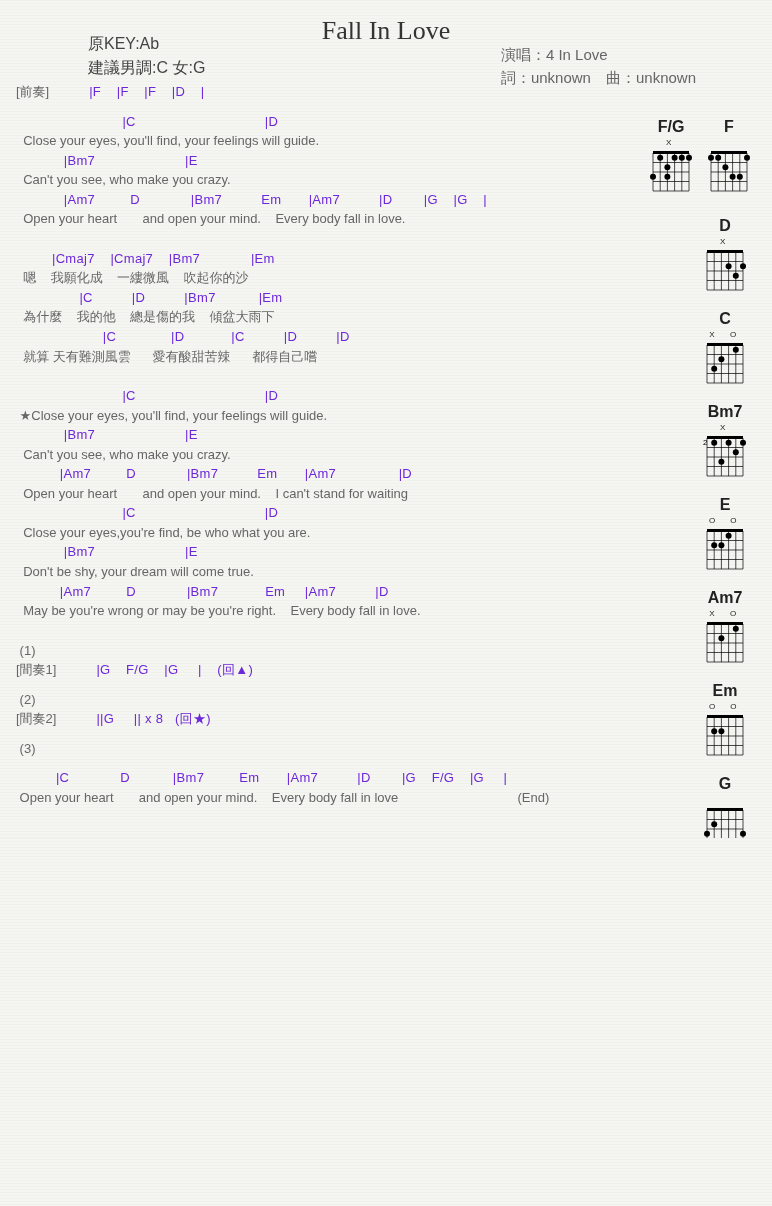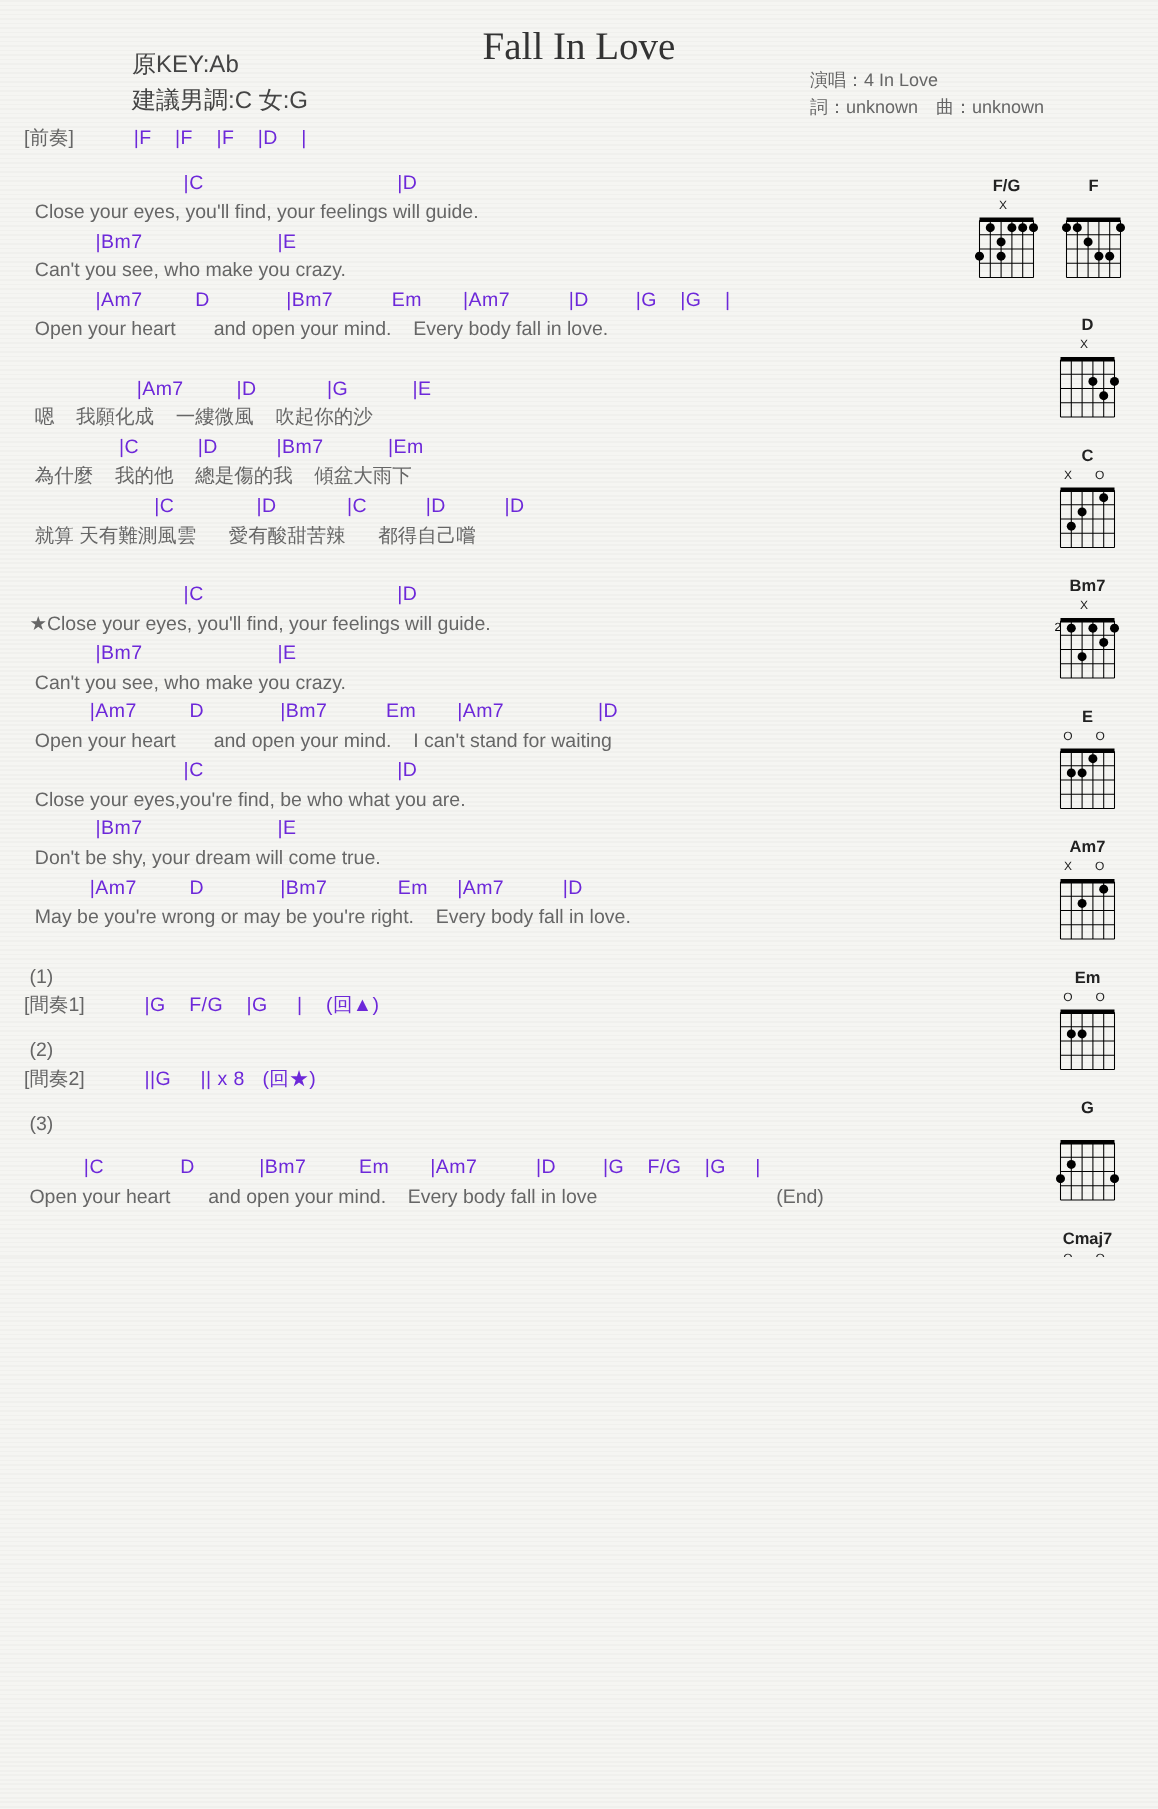--- a/index.html
+++ b/index.html
@@ -23,40 +23,40 @@
     color: #333;
     font-family: Georgia, serif;
     padding-top: 4px;
   }
   .meta-left {
     position: absolute; left: 72px; top: 20px;
     font-size: 16px; color: #444; line-height: 1.5;
   }
   .meta-right {
     position: absolute; right: 60px; top: 32px;
-    font-size: 12px; color: #666; line-height: 1.5;
+    font-size: 15px; color: #666; line-height: 1.5;
     text-align: left;
   }
   .content { position: relative; margin-top: 10px; }
   .main { width: 620px; }
   .line { white-space: pre; padding: 1px 0; font-size: 13px; line-height: 1.35; }
   .chords { color: #6d28d9; letter-spacing: 0.3px; margin-left: 36px; }
   .lyrics { color: #666; }
   .section-label { color: #666; }
   .spacer { height: 10px; }
   .diagrams {
     position: absolute; right: -6px; top: 30px;
     width: 120px;
   }
   .diag {
     display: inline-block; width: 54px; text-align: center;
     margin: 6px 2px 14px 2px; vertical-align: top;
     font-size: 10px; color: #222;
   }
-  .diag .name { font-weight: bold; margin-bottom: 2px; font-size: 11px; }
+  .diag .name { font-weight: bold; margin-bottom: 2px; font-size: 16px; }
   .diag svg { display: block; margin: 0 auto; }
   .diag .top { font-size: 8px; letter-spacing: 6.5px; padding-left: 2px; color: #222; height: 9px; overflow: hidden;}
 </style>
 </head>
 <body>
 
 <div class="page">
   <div class="header">
     <div class="title">Fall In Love</div>
     <div class="meta-left">
@@ -79,21 +79,21 @@
       <div class="line chords">                  |C                                 |D</div>
       <div class="line lyrics">  Close your eyes, you'll find, your feelings will guide.</div>
       <div class="line chords">   |Bm7                       |E</div>
       <div class="line lyrics">  Can't you see, who make you crazy.</div>
       <div class="line chords">   |Am7         D             |Bm7          Em       |Am7          |D        |G    |G    |</div>
       <div class="line lyrics">  Open your heart       and open your mind.    Every body fall in love.</div>
 
       <div class="spacer"></div>
         <div class="spacer"></div>
 
-      <div class="line chords">          |Am7         |D            |G           |E</div>
+      <div class="line chords">|Cmaj7    |Cmaj7    |Bm7             |Em</div>
       <div class="line lyrics">  嗯    我願化成    一縷微風    吹起你的沙</div>
       <div class="line chords">       |C          |D          |Bm7           |Em</div>
       <div class="line lyrics">  為什麼    我的他    總是傷的我    傾盆大雨下</div>
       <div class="line chords">             |C              |D            |C          |D          |D</div>
       <div class="line lyrics">  就算 天有難測風雲      愛有酸甜苦辣      都得自己嚐</div>
 
       <div class="spacer"></div>
         <div class="spacer"></div>
 
       <div class="line chords">                  |C                                 |D</div>

